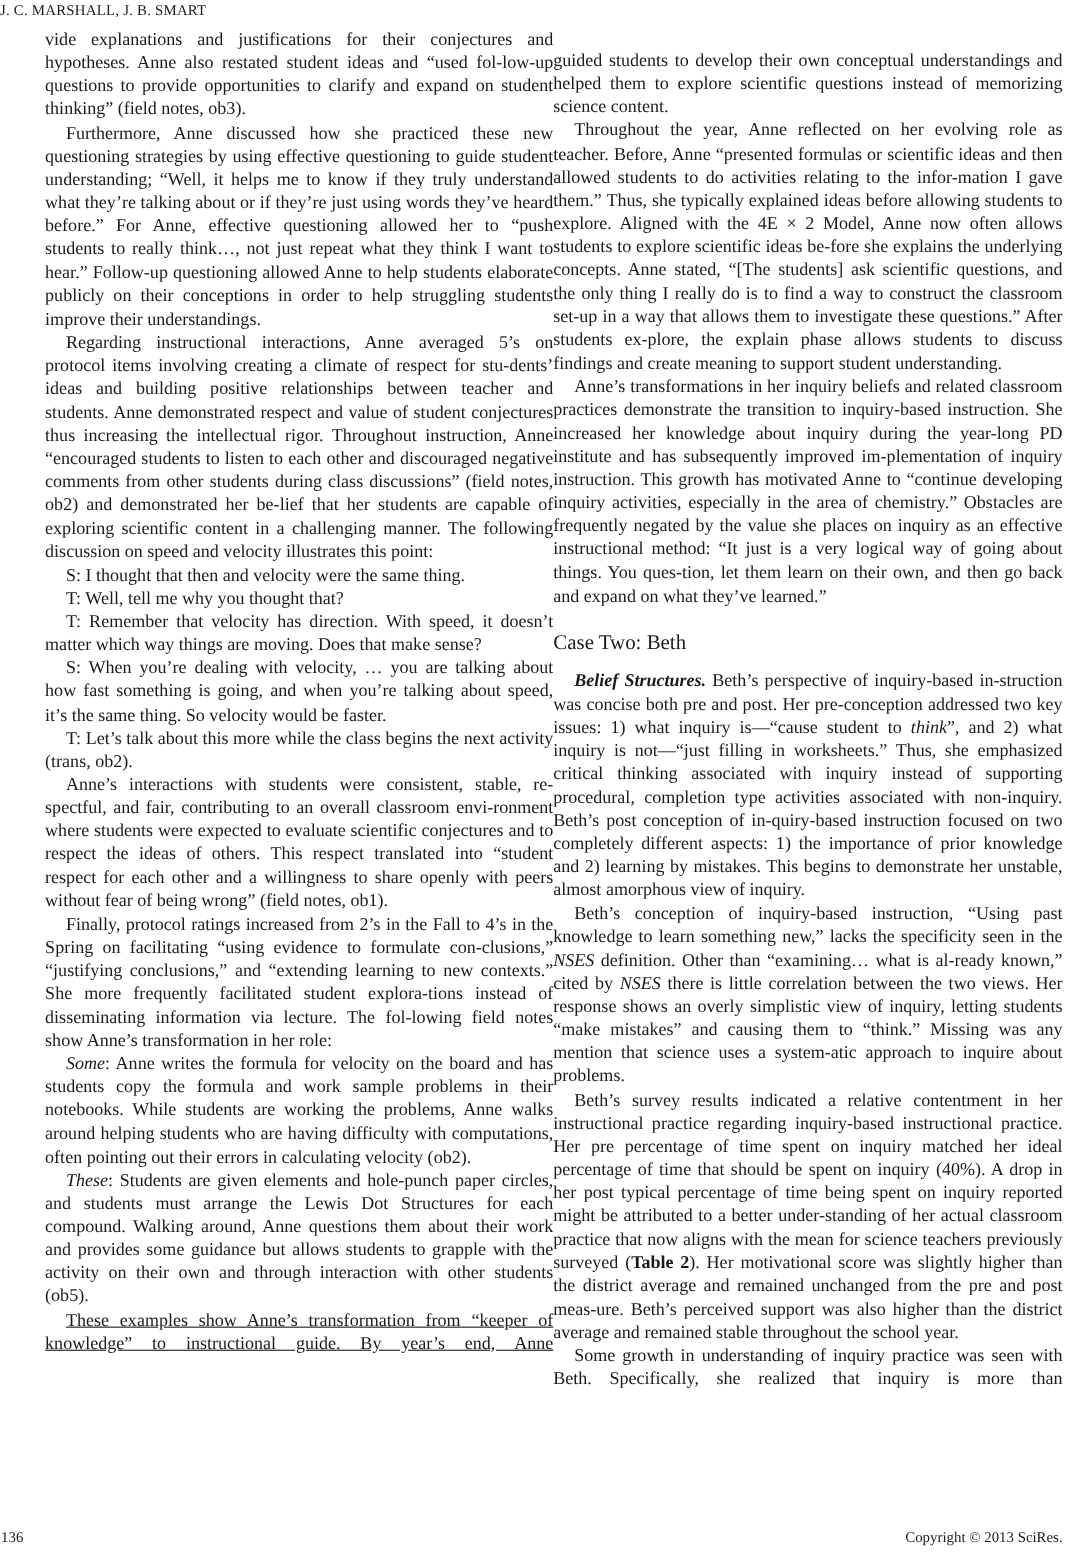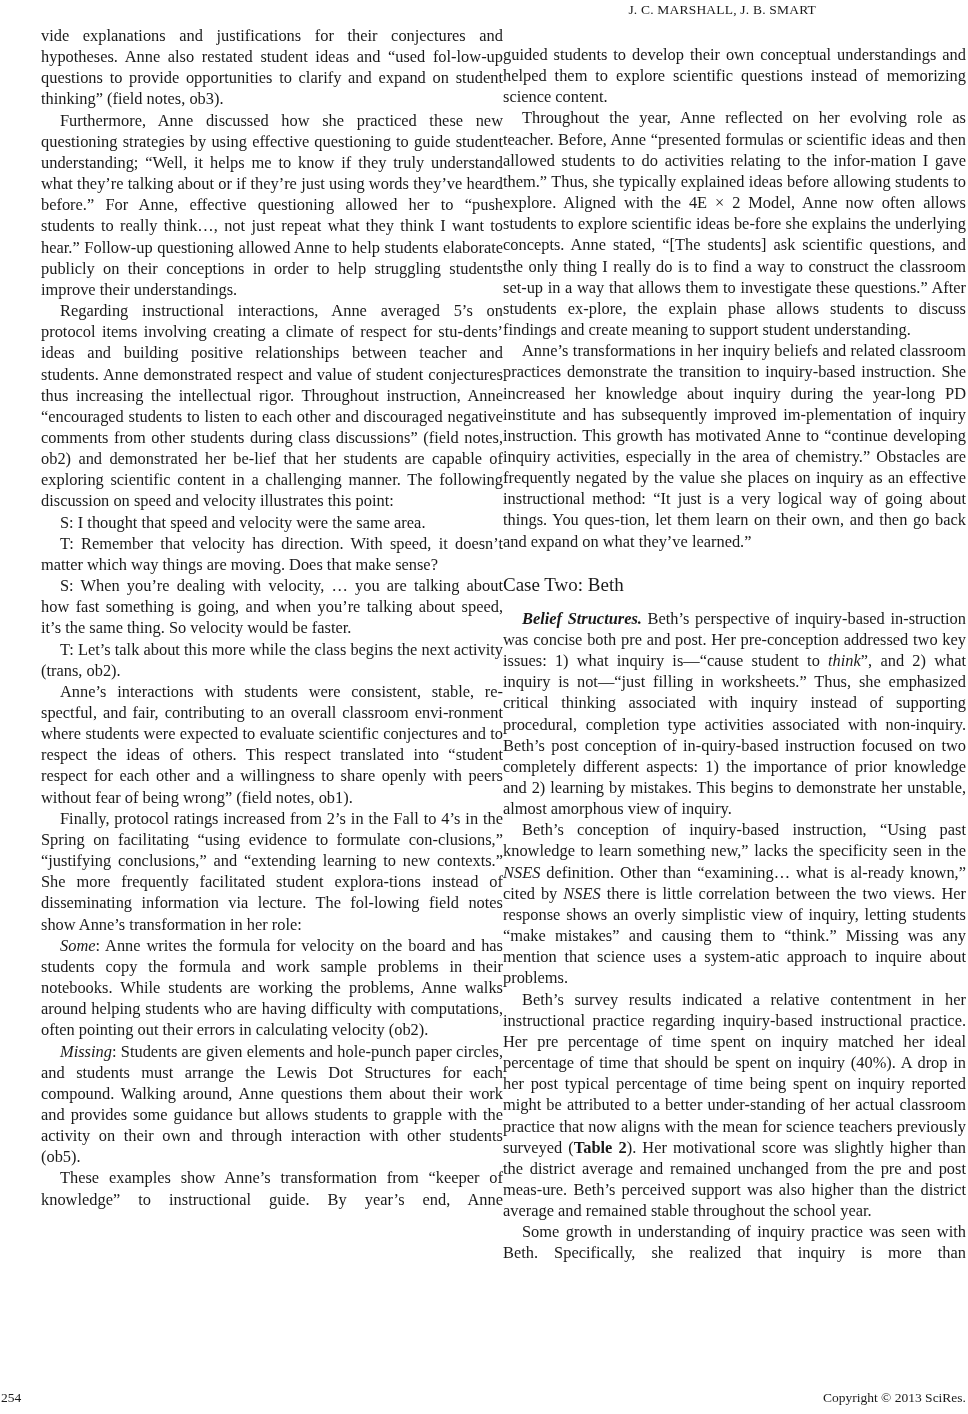--- a/index.html
+++ b/index.html
@@ -1,18 +1,18 @@
 <!DOCTYPE html>
 <html><head>
 <meta charset="utf-8">
 <style>
   html, body { margin:0; padding:0; background:#ffffff; }
   body { width:968px; height:1414px; position:relative; overflow:hidden;
          font-family:"Liberation Serif", "DejaVu Serif", serif; color:#1a1a1a; }
-  .running-head { position:absolute; top:0; left:0; width:816px; text-align:right;
+  .running-head { position:absolute; top:0; left:0; width:816px; text-align:left;
          font-size:13.5px; line-height:20px; letter-spacing:0.2px; }
   .col { position:absolute; top:25px; width:462px; font-size:16.4px; line-height:21.15px;
          text-align:justify; }
   .col.left { left:1px;padding-left:40px; }
   .col.right { left:503px; width:463px;margin-top:19px; }
   .col p { margin:0; text-indent:19px; }
   .col p.cont { text-indent:0; }
   .col h2 { margin:21px 0 11px 0; font-size:19px; font-weight:normal; line-height:24px; text-indent:0; text-align:left; }
   .col p.dial { text-indent:19px; }
   em.run { font-style:italic; font-weight:bold; }
@@ -22,38 +22,39 @@
 </style>
 </head>
 <body>
 
 <div class="running-head">J. C. MARSHALL, J. B. SMART</div>
 
 <div class="col left">
   <p class="cont">vide explanations and justifications for their conjectures and hypotheses. Anne also restated student ideas and “used fol-low-up questions to provide opportunities to clarify and expand on student thinking” (field notes, ob3).</p>
   <p>Furthermore, Anne discussed how she practiced these new questioning strategies by using effective questioning to guide student understanding; “Well, it helps me to know if they truly understand what they’re talking about or if they’re just using words they’ve heard before.” For Anne, effective questioning allowed her to “push students to really think…, not just repeat what they think I want to hear.” Follow-up questioning allowed Anne to help students elaborate publicly on their conceptions in order to help struggling students improve their understandings.</p>
   <p>Regarding instructional interactions, Anne averaged 5’s on protocol items involving creating a climate of respect for stu-dents’ ideas and building positive relationships between teacher and students. Anne demonstrated respect and value of student conjectures thus increasing the intellectual rigor. Throughout instruction, Anne “encouraged students to listen to each other and discouraged negative comments from other students during class discussions” (field notes, ob2) and demonstrated her be-lief that her students are capable of exploring scientific content in a challenging manner. The following discussion on speed and velocity illustrates this point:</p>
-  <p class="dial">S: I thought that speed and velocity were the same area.</p>
+  <p class="dial">S: I thought that then and velocity were the same thing.</p>
+  <p class="dial">T: Well, tell me why you thought that?</p>
   <p class="dial">T: Remember that velocity has direction. With speed, it doesn’t matter which way things are moving. Does that make sense?</p>
   <p class="dial">S: When you’re dealing with velocity, … you are talking about how fast something is going, and when you’re talking about speed, it’s the same thing. So velocity would be faster.</p>
   <p class="dial">T: Let’s talk about this more while the class begins the next activity (trans, ob2).</p>
   <p>Anne’s interactions with students were consistent, stable, re-spectful, and fair, contributing to an overall classroom envi-ronment where students were expected to evaluate scientific conjectures and to respect the ideas of others. This respect translated into “student respect for each other and a willingness to share openly with peers without fear of being wrong” (field notes, ob1).</p>
   <p>Finally, protocol ratings increased from 2’s in the Fall to 4’s in the Spring on facilitating “using evidence to formulate con-clusions,” “justifying conclusions,” and “extending learning to new contexts.” She more frequently facilitated student explora-tions instead of disseminating information via lecture. The fol-lowing field notes show Anne’s transformation in her role:</p>
   <p><i>Some</i><span>: Anne writes the formula for velocity on the board and has students copy the formula and work sample problems in their notebooks. While students are working the problems, Anne walks around helping students who are having difficulty with computations, often pointing out their errors in calculating velocity (ob2).</span></p>
-  <p><i>Missing</i><span>: Students are given elements and hole-punch paper circles, and students must arrange the Lewis Dot Structures for each compound. Walking around, Anne questions them about their work and provides some guidance but allows students to grapple with the activity on their own and through interaction with other students (ob5).</span></p>
-  <p style="text-align-last:justify;">These examples show Anne’s transformation from “keeper of knowledge” to instructional guide. By year’s end, Anne</p>
+  <p><i>These</i><span>: Students are given elements and hole-punch paper circles, and students must arrange the Lewis Dot Structures for each compound. Walking around, Anne questions them about their work and provides some guidance but allows students to grapple with the activity on their own and through interaction with other students (ob5).</span></p>
+  <p style="text-align-last:justify;text-decoration:underline;">These examples show Anne’s transformation from “keeper of knowledge” to instructional guide. By year’s end, Anne</p>
 </div>
 
 <div class="col right">
   <p class="cont">guided students to develop their own conceptual understandings and helped them to explore scientific questions instead of memorizing science content.</p>
   <p>Throughout the year, Anne reflected on her evolving role as teacher. Before, Anne “presented formulas or scientific ideas and then allowed students to do activities relating to the infor-mation I gave them.” Thus, she typically explained ideas before allowing students to explore. Aligned with the 4E × 2 Model, Anne now often allows students to explore scientific ideas be-fore she explains the underlying concepts. Anne stated, “[The students] ask scientific questions, and the only thing I really do is to find a way to construct the classroom set-up in a way that allows them to investigate these questions.” After students ex-plore, the explain phase allows students to discuss findings and create meaning to support student understanding.</p>
   <p>Anne’s transformations in her inquiry beliefs and related classroom practices demonstrate the transition to inquiry-based instruction. She increased her knowledge about inquiry during the year-long PD institute and has subsequently improved im-plementation of inquiry instruction. This growth has motivated Anne to “continue developing inquiry activities, especially in the area of chemistry.” Obstacles are frequently negated by the value she places on inquiry as an effective instructional method: “It just is a very logical way of going about things. You ques-tion, let them learn on their own, and then go back and expand on what they’ve learned.”</p>
   <h2>Case Two: Beth</h2>
   <p><em class="run">Belief Structures.</em><span> Beth’s perspective of inquiry-based in-struction was concise both pre and post. Her pre-conception addressed two key issues: 1) what inquiry is—“cause student to </span><i>think</i><span>”, and 2) what inquiry is not—“just filling in worksheets.” Thus, she emphasized critical thinking associated with inquiry instead of supporting procedural, completion type activities associated with non-inquiry. Beth’s post conception of in-quiry-based instruction focused on two completely different aspects: 1) the importance of prior knowledge and 2) learning by mistakes. This begins to demonstrate her unstable, almost amorphous view of inquiry.</span></p>
   <p><span>Beth’s conception of inquiry-based instruction, “Using past knowledge to learn something new,” lacks the specificity seen in the </span><i>NSES</i><span> definition. Other than “examining… what is al-ready known,” cited by </span><i>NSES</i><span> there is little correlation between the two views. Her response shows an overly simplistic view of inquiry, letting students “make mistakes” and causing them to “think.” Missing was any mention that science uses a system-atic approach to inquire about problems.</span></p>
   <p><span>Beth’s survey results indicated a relative contentment in her instructional practice regarding inquiry-based instructional practice. Her pre percentage of time spent on inquiry matched her ideal percentage of time that should be spent on inquiry (40%). A drop in her post typical percentage of time being spent on inquiry reported might be attributed to a better under-standing of her actual classroom practice that now aligns with the mean for science teachers previously surveyed (</span><b>Table 2</b><span>). Her motivational score was slightly higher than the district average and remained unchanged from the pre and post meas-ure. Beth’s perceived support was also higher than the district average and remained stable throughout the school year.</span></p>
   <p style="text-align-last:justify;">Some growth in understanding of inquiry practice was seen with Beth. Specifically, she realized that inquiry is more than</p>
 </div>
 
 <div class="footer">
-  <span class="page-num">254</span>
+  <span class="page-num">136</span>
   <span class="copyright">Copyright © 2013 SciRes.</span>
 </div>
 
 </body></html>

